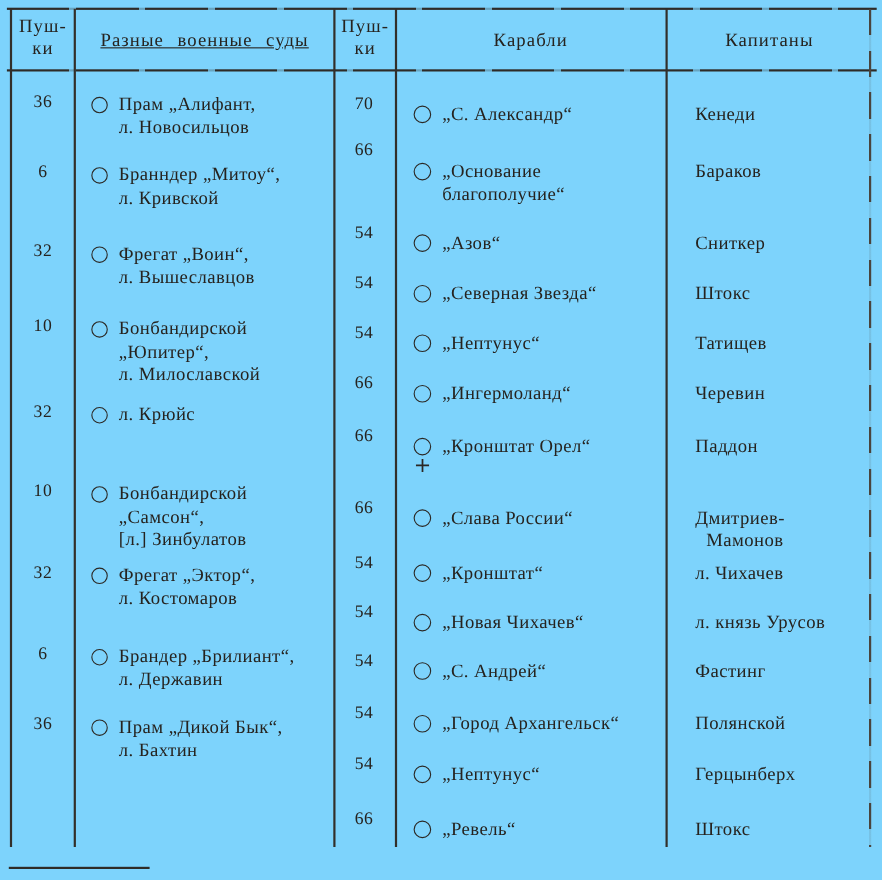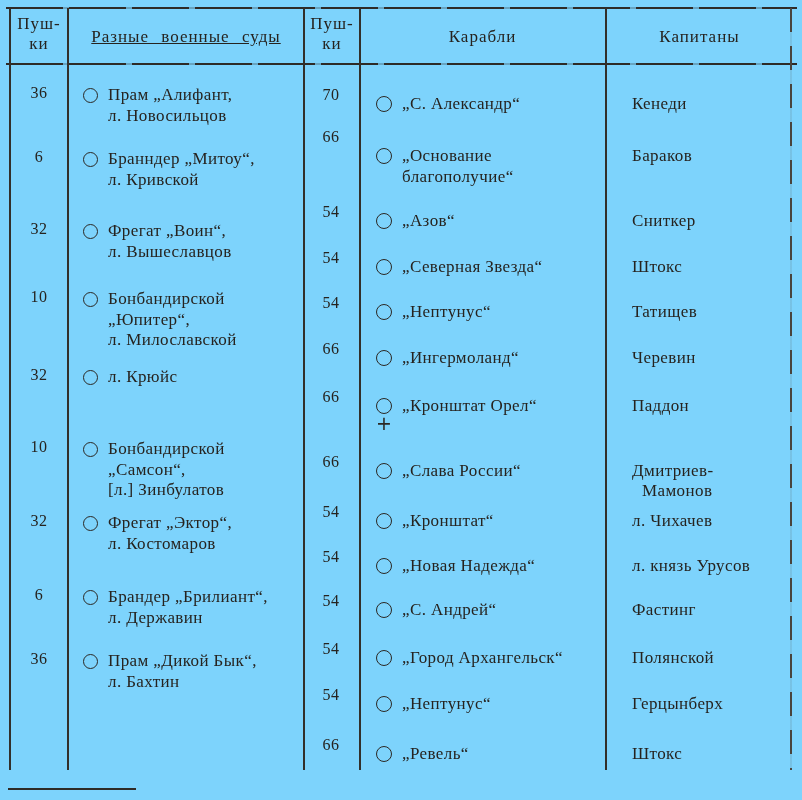--- a/index.html
+++ b/index.html
@@ -375,21 +375,21 @@
       <div>л. Чихачев</div>
     </div>
   </div>
 
   <div class="rrow" style="top:548px;">
     <div class="guns">54</div>
     <div class="circw">
         <span class="circle"></span>
       </div>
     <div class="ship">
-      <div>„Новая Надежда“</div>
+      <div>„Новая Чихачев“</div>
     </div>
     <div class="captain">
       <div>л. князь Урусов</div>
     </div>
   </div>
 
   <div class="rrow" style="top:592px;">
     <div class="guns">54</div>
     <div class="circw">
         <span class="circle"></span>

